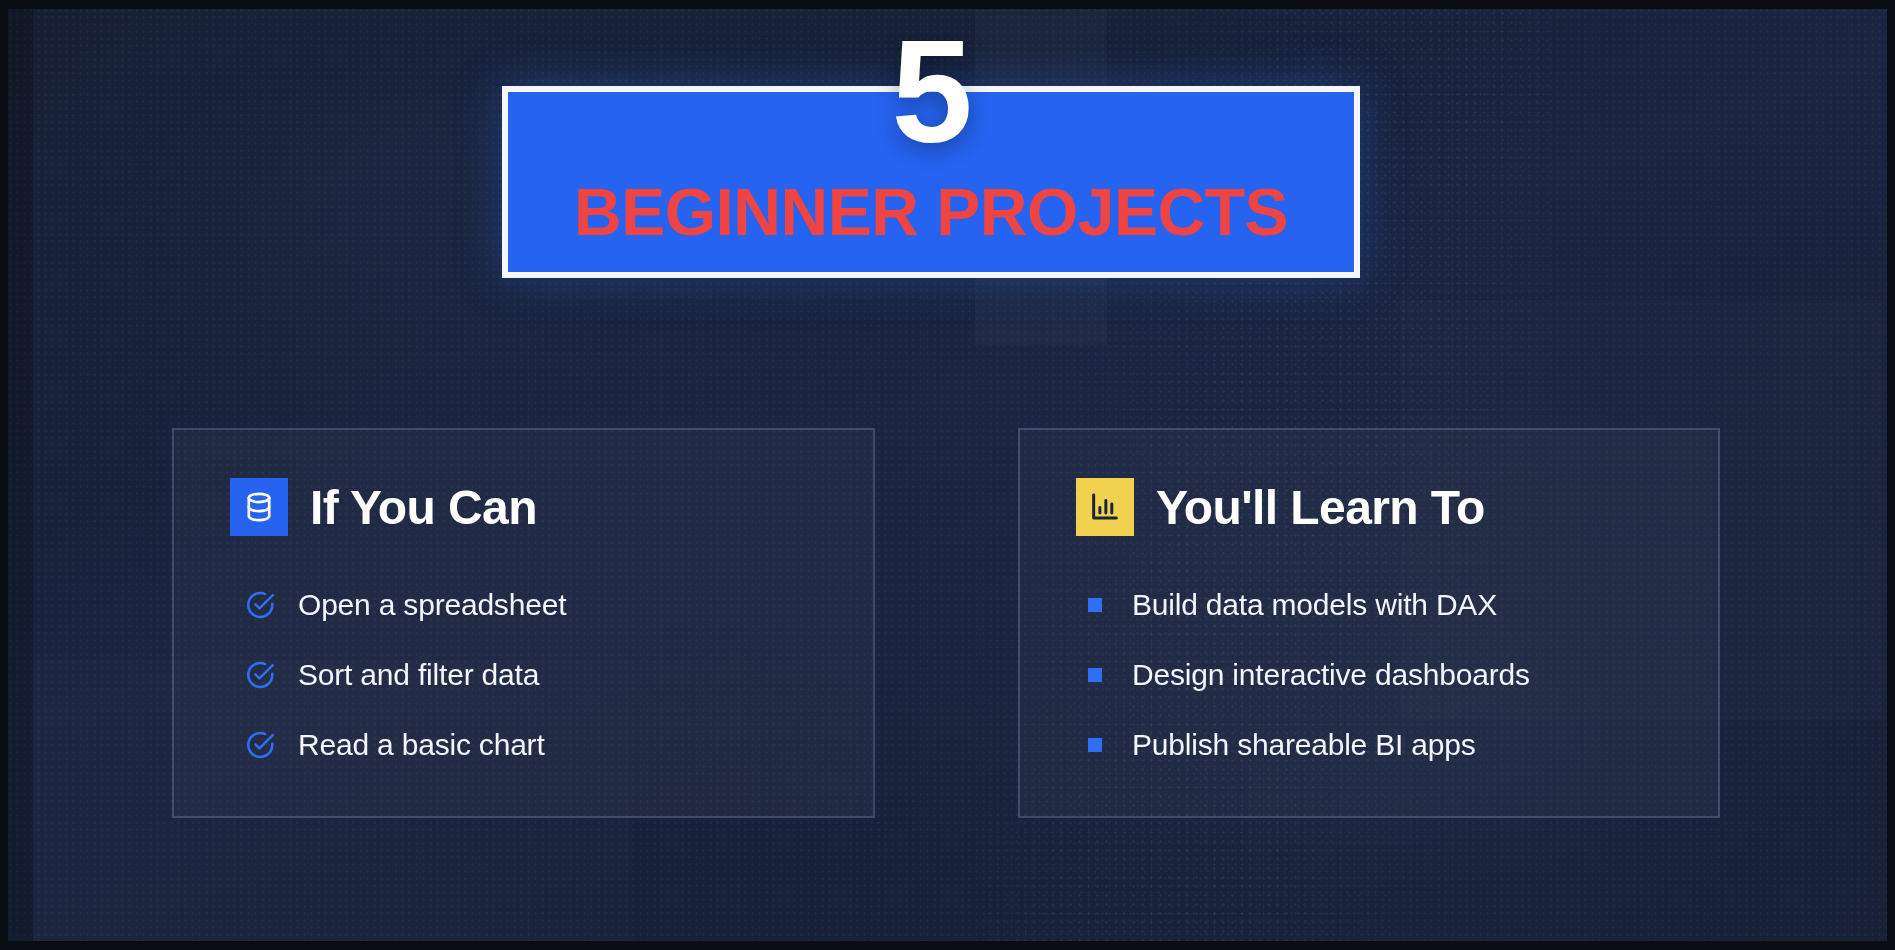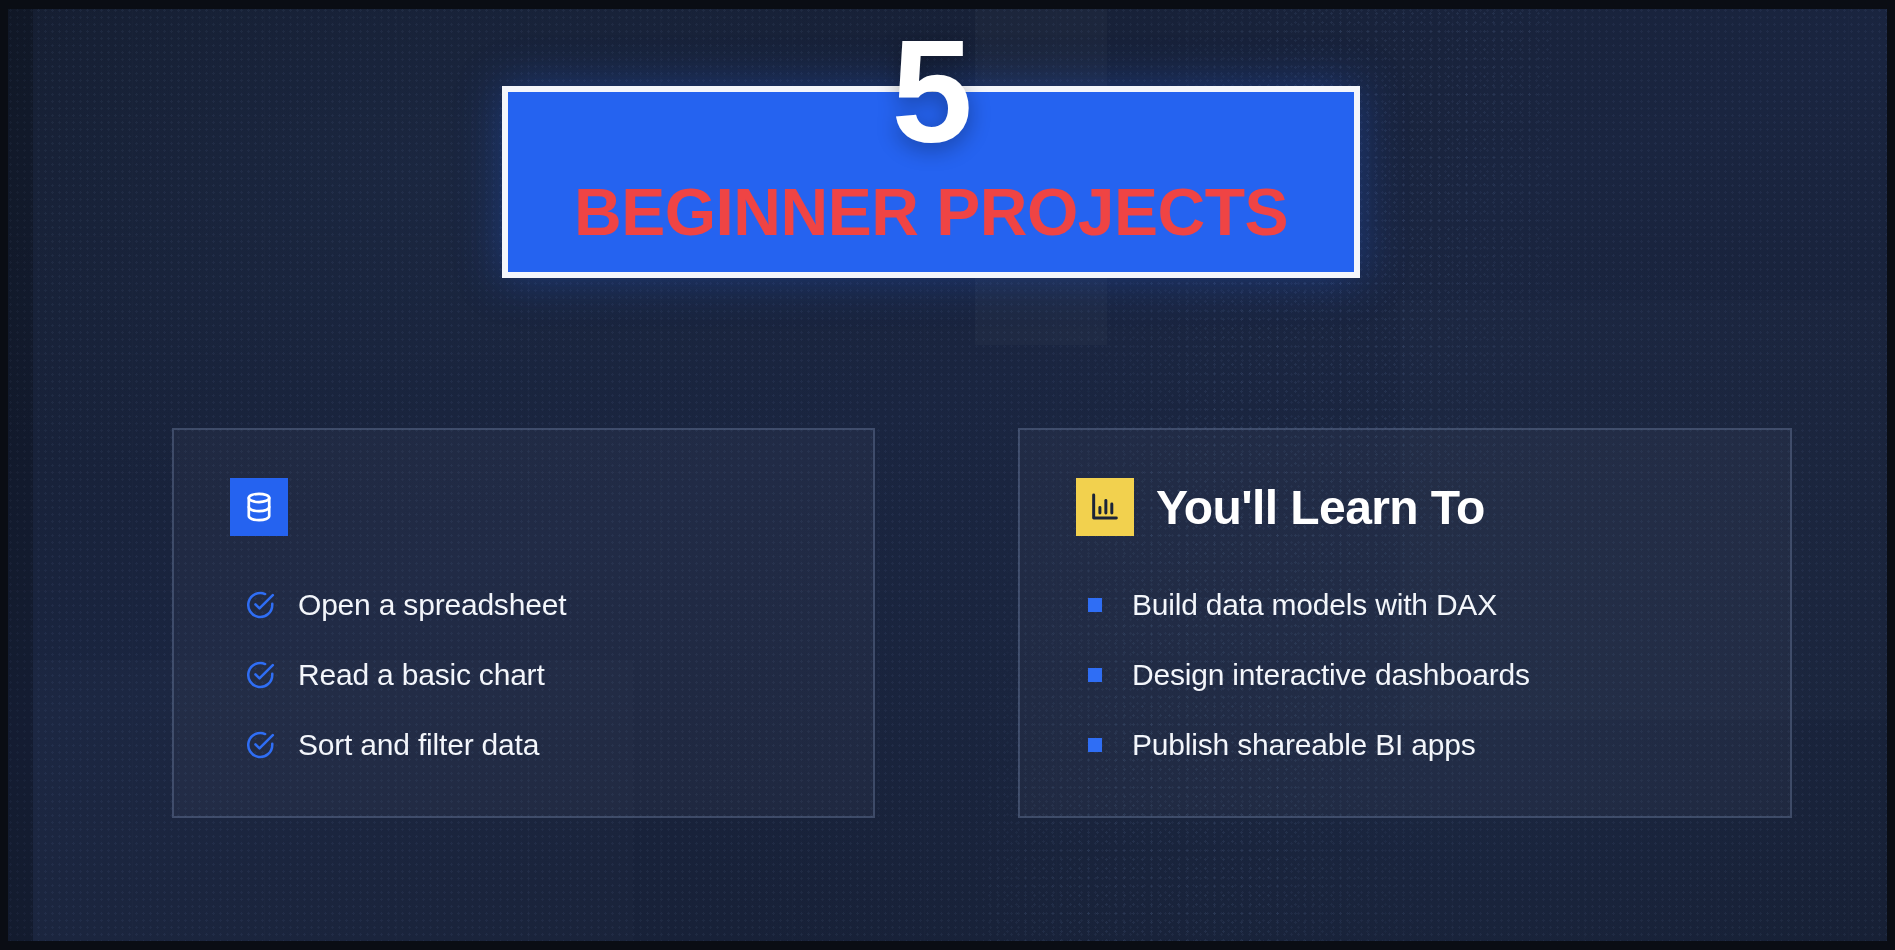--- a/index.html
+++ b/index.html
@@ -122,21 +122,21 @@
   
   .card {
     position: absolute;
     top: 428px;
     height: 390px;
     background: rgba(255,255,255,0.030);
     border: 2px solid rgba(150,175,215,0.26);
     z-index: 8;
   }
   #card-left  { left: 172px;  width: 703px; }
-  #card-right { left: 1018px; width: 774px; }
+  #card-right { left: 1018px; width: 702px; }
 
   .card-head {
     display: flex;
     align-items: center;
     gap: 22px;
     margin: 48px 0 0 56px;
   }
   .card-icon {
     width: 58px; height: 58px;
     display: flex; align-items: center; justify-content: center;
@@ -199,48 +199,49 @@
 
   <div class="card" id="card-left">
     <div class="card-head">
       <span class="card-icon icon-blue">
         <svg width="34" height="34" viewBox="0 0 24 24" fill="none" stroke="#ffffff" stroke-width="1.9" stroke-linecap="round" stroke-linejoin="round">
           <ellipse cx="12" cy="5.6" rx="7.2" ry="2.9"></ellipse>
           <path d="M4.8 5.6v12.8c0 1.6 3.22 2.9 7.2 2.9s7.2-1.3 7.2-2.9V5.6"></path>
           <path d="M4.8 12c0 1.6 3.22 2.9 7.2 2.9s7.2-1.3 7.2-2.9"></path>
         </svg>
       </span>
+      <span class="card-title">If You Can</span>
     </div>
     <ul class="card-list">
       <li>
         <span class="check-icon">
           <svg width="32" height="32" viewBox="0 0 24 24" fill="none" stroke="#2f6ef5" stroke-width="1.9" stroke-linecap="round" stroke-linejoin="round">
             <path d="M21.2 11.1V12a9 9 0 1 1-5.34-8.22"></path>
             <path d="M8.6 11.6l3 3 10-10"></path>
           </svg>
         </span>
         <span class="li-text">Open a spreadsheet</span>
       </li>
       <li>
         <span class="check-icon">
           <svg width="32" height="32" viewBox="0 0 24 24" fill="none" stroke="#2f6ef5" stroke-width="1.9" stroke-linecap="round" stroke-linejoin="round">
             <path d="M21.2 11.1V12a9 9 0 1 1-5.34-8.22"></path>
             <path d="M8.6 11.6l3 3 10-10"></path>
           </svg>
         </span>
-        <span class="li-text">Read a basic chart</span>
+        <span class="li-text">Sort and filter data</span>
       </li>
       <li>
         <span class="check-icon">
           <svg width="32" height="32" viewBox="0 0 24 24" fill="none" stroke="#2f6ef5" stroke-width="1.9" stroke-linecap="round" stroke-linejoin="round">
             <path d="M21.2 11.1V12a9 9 0 1 1-5.34-8.22"></path>
             <path d="M8.6 11.6l3 3 10-10"></path>
           </svg>
         </span>
-        <span class="li-text">Sort and filter data</span>
+        <span class="li-text">Read a basic chart</span>
       </li>
     </ul>
   </div>
 
   <div class="card" id="card-right">
     <div class="card-head">
       <span class="card-icon icon-yellow">
         <svg width="34" height="34" viewBox="0 0 24 24" fill="none" stroke="#1b2438" stroke-width="2.1" stroke-linecap="round" stroke-linejoin="round">
           <path d="M4 3.5v16.2h16"></path>
           <path d="M8.4 16.3v-4"></path>

